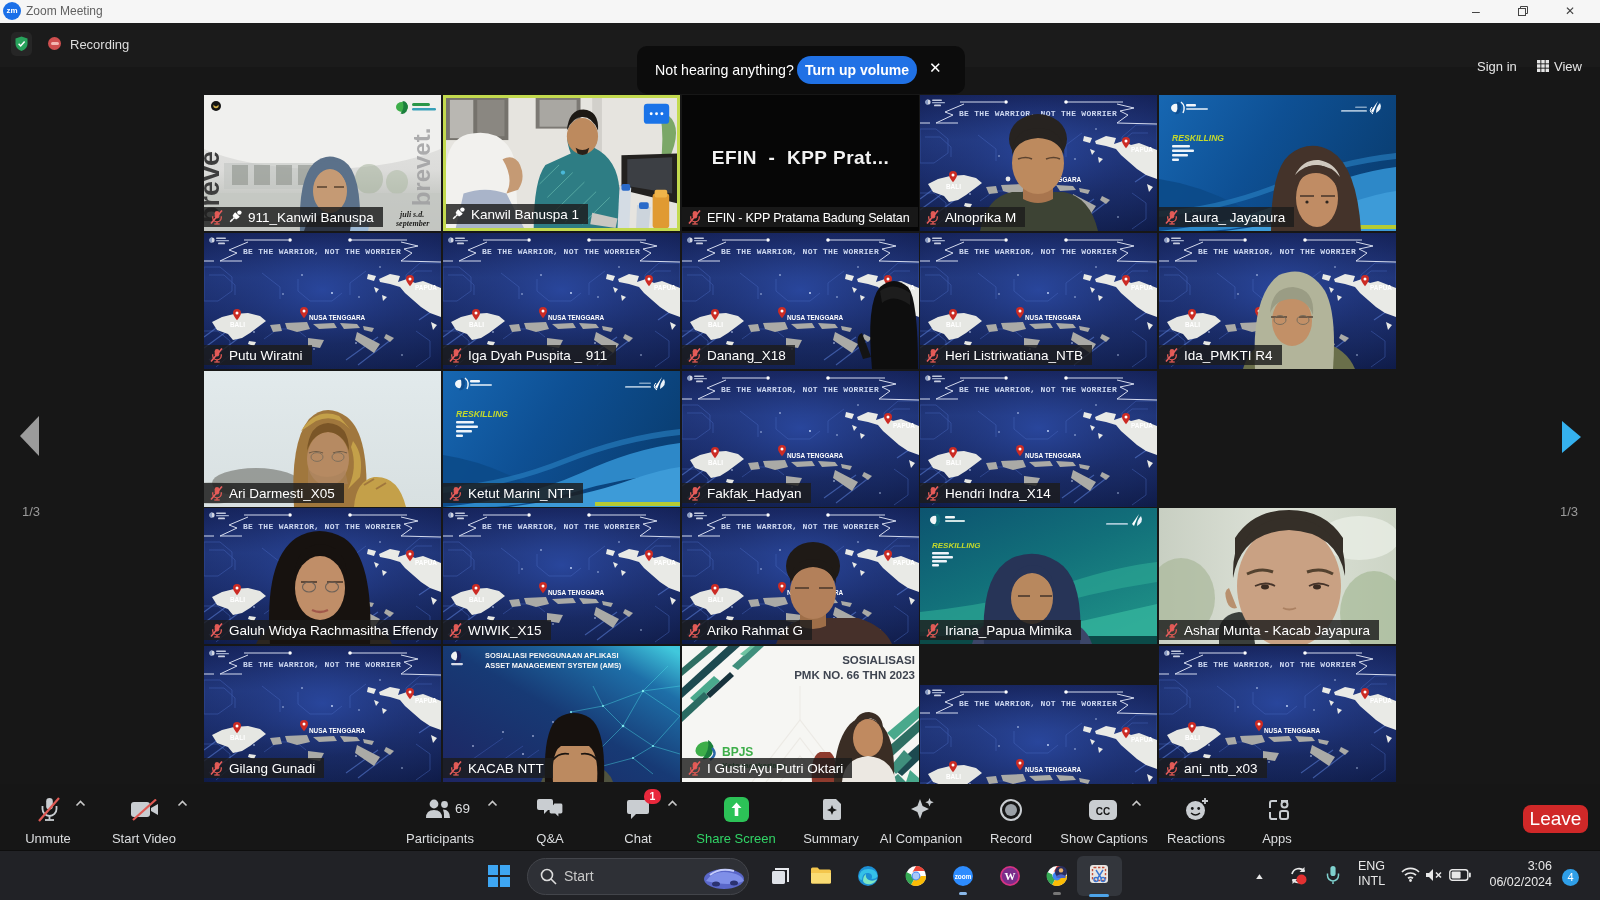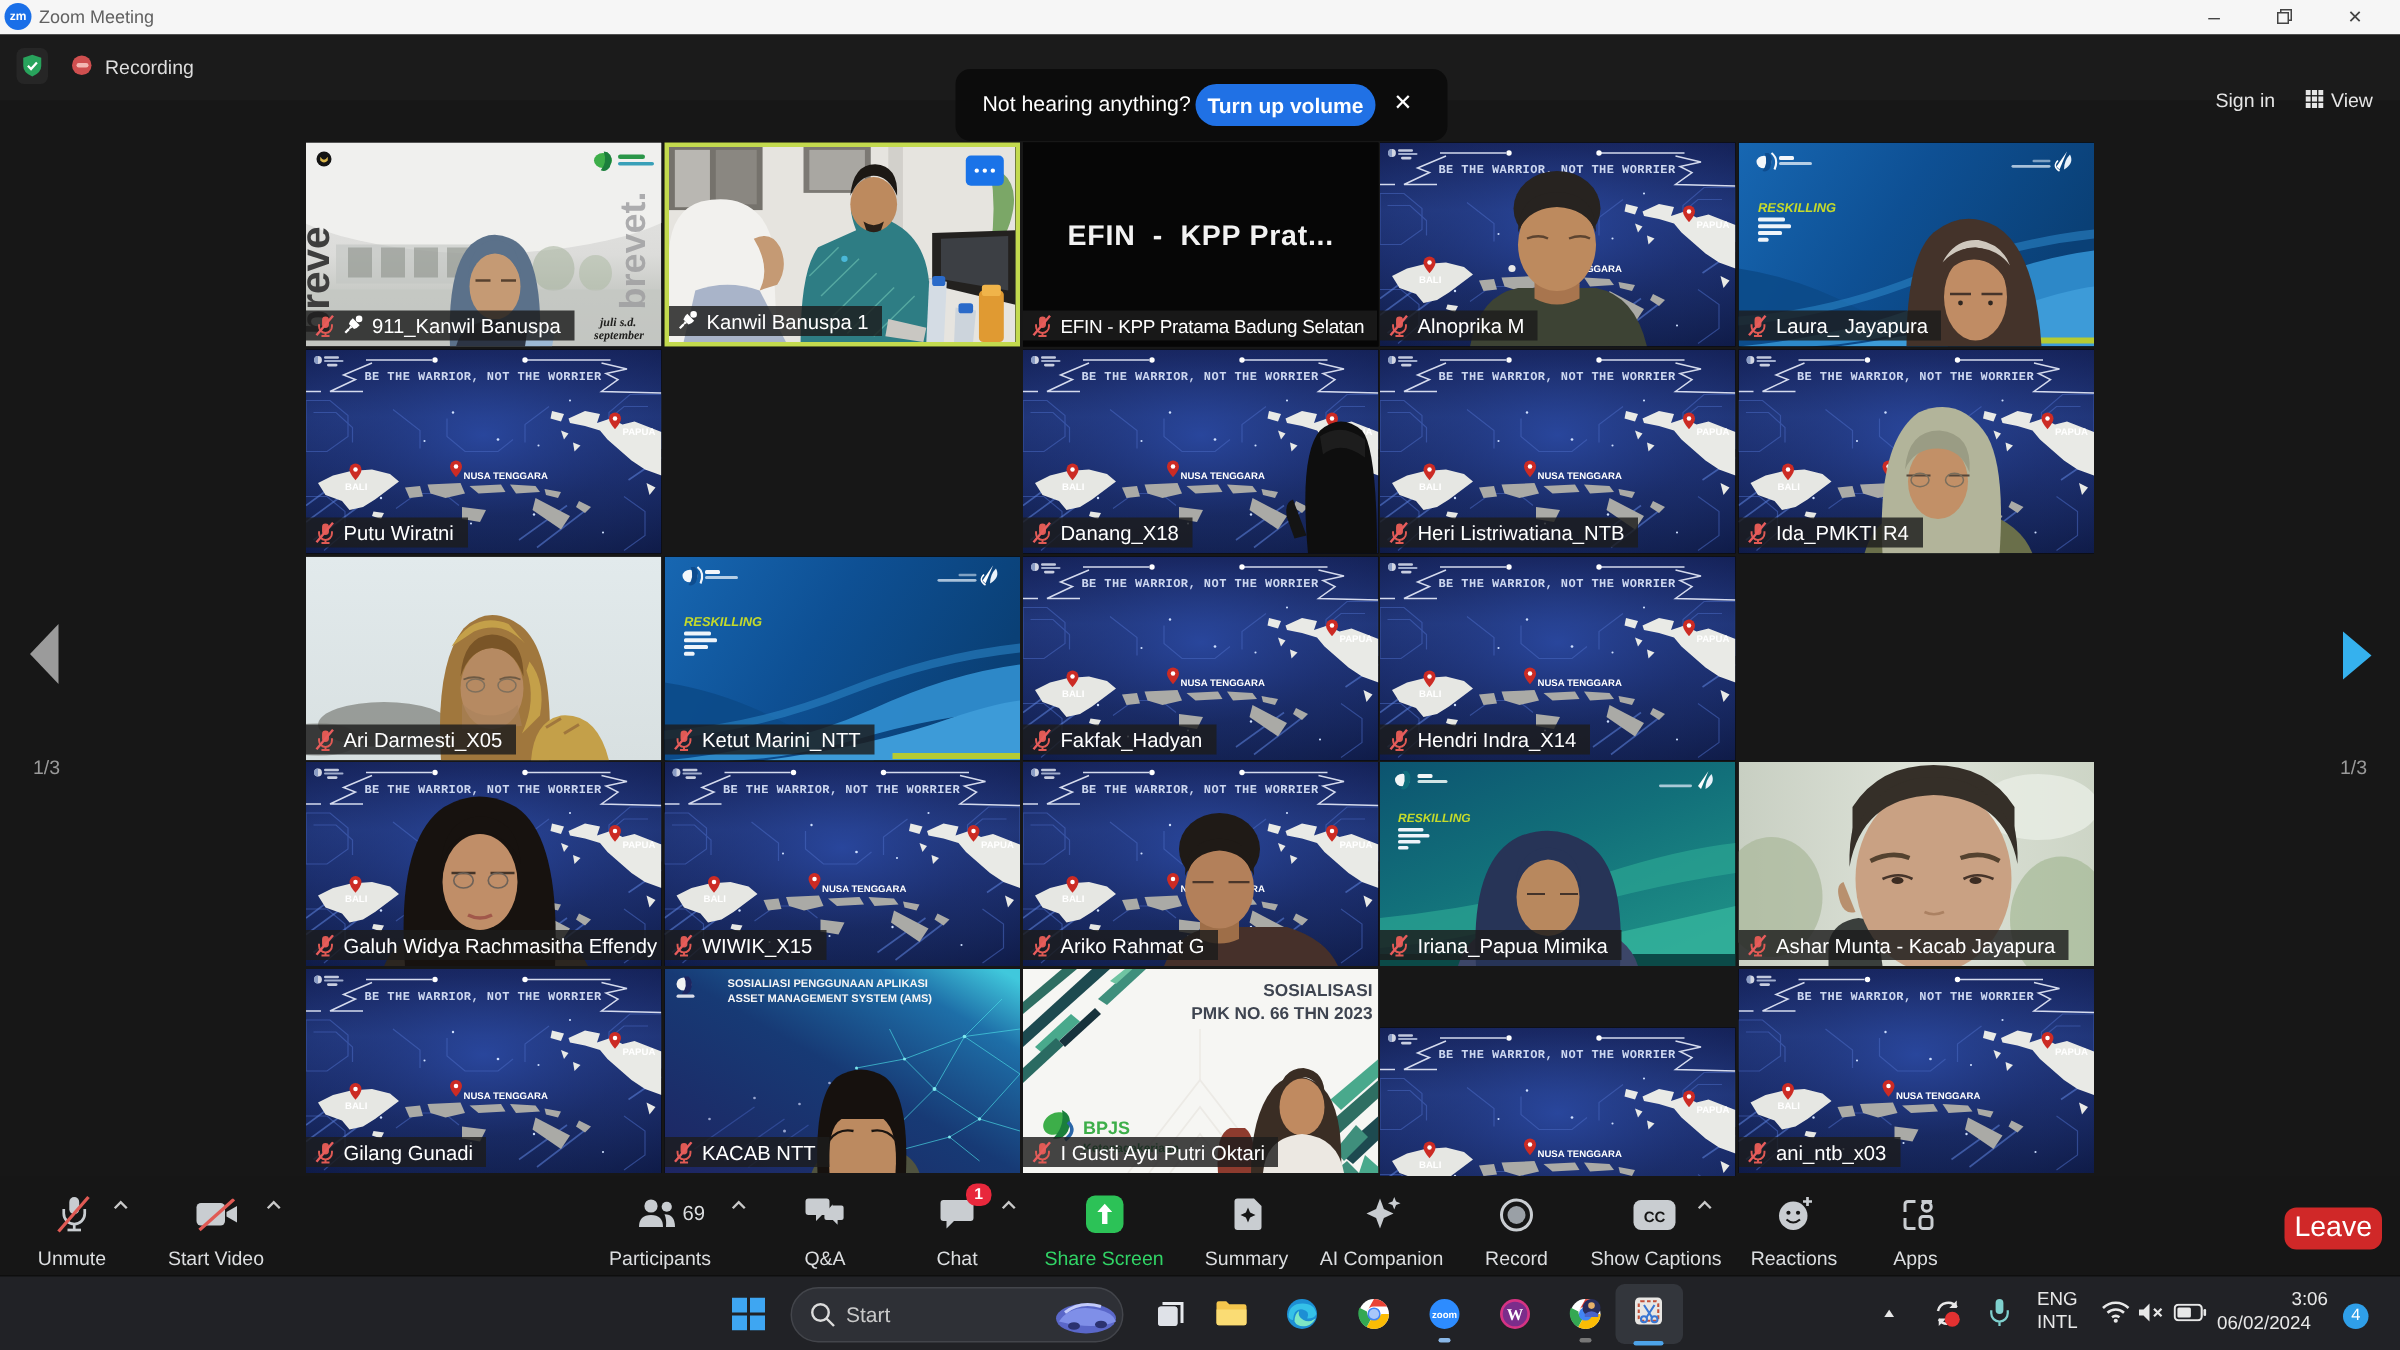--- a/index.html
+++ b/index.html
@@ -397,20 +397,31 @@
       <svg class="bg" viewBox="0 0 237 136" preserveAspectRatio="none">
         <use href="#warrior"></use>
       </svg>
       <div class="nlabel">
         <svg width="13" height="15" viewBox="0 0 13 15">
           <use href="#micoff"></use>
         </svg>
         <span class="ntext">Putu Wiratni</span>
       </div>
     </div>
+<div class="tile" style="left:443px;top:233px;">
+      <svg class="bg" viewBox="0 0 237 136" preserveAspectRatio="none">
+        <use href="#warrior"></use>
+      </svg>
+      <div class="nlabel">
+        <svg width="13" height="15" viewBox="0 0 13 15">
+          <use href="#micoff"></use>
+        </svg>
+        <span class="ntext">Iga Dyah Puspita _ 911</span>
+      </div>
+    </div>
 <div class="tile" style="left:682px;top:233px;">
       <svg class="bg" viewBox="0 0 237 136" preserveAspectRatio="none">
         <use href="#warrior"></use>
         <path d="M190 136 Q184 70 198 54 Q212 42 226 54 Q236 66 236 136 Z" fill="#0e0e0e"></path>
         <path d="M180 100 q-6 2 -4 12 l5 14 l8 -2 Z" fill="#141414"></path>
         <path d="M198 58 Q212 48 228 60 L228 72 Q212 60 200 70 Z" fill="#1d1d1d"></path>
       </svg>
       <div class="nlabel">
         <svg width="13" height="15" viewBox="0 0 13 15">
           <use href="#micoff"></use>
@@ -975,17 +986,17 @@
   <svg class="abs" style="left:1425px;top:17px" width="18" height="14" viewBox="0 0 18 14">
     <path d="M1 5 h3 l4 -4 v12 l-4 -4 h-3 Z" fill="#e8e8e8"></path>
     <path d="M11 4.5 l5 5 M16 4.5 l-5 5" stroke="#e8e8e8" stroke-width="1.5"></path>
   </svg>
   <svg class="abs" style="left:1449px;top:18px" width="22" height="12" viewBox="0 0 22 12">
     <rect x="0.8" y="0.8" width="18" height="10.4" rx="2.5" fill="none" stroke="#e8e8e8" stroke-width="1.4"></rect>
     <rect x="2.6" y="2.6" width="9" height="6.8" rx="1" fill="#e8e8e8"></rect>
     <rect x="20" y="3.6" width="1.8" height="4.8" rx="0.9" fill="#e8e8e8"></rect>
   </svg>
   <div class="trtext" style="left:1510px;top:8px;width:42px;text-align:right;font-size:12.5px;">3:06</div>
-  <div class="trtext" style="left:1478px;top:24px;width:74px;text-align:left;font-size:12.5px;">06/02/2024</div>
+  <div class="trtext" style="left:1478px;top:24px;width:74px;text-align:right;font-size:12.5px;">06/02/2024</div>
   <div class="abs" style="left:1562px;top:18px;width:17px;height:17px;border-radius:50%;background:#2f9fe8;color:#fff;font-size:11px;text-align:center;line-height:17px;">4</div>
 </div>
 
 </div>
 
 </body></html>

